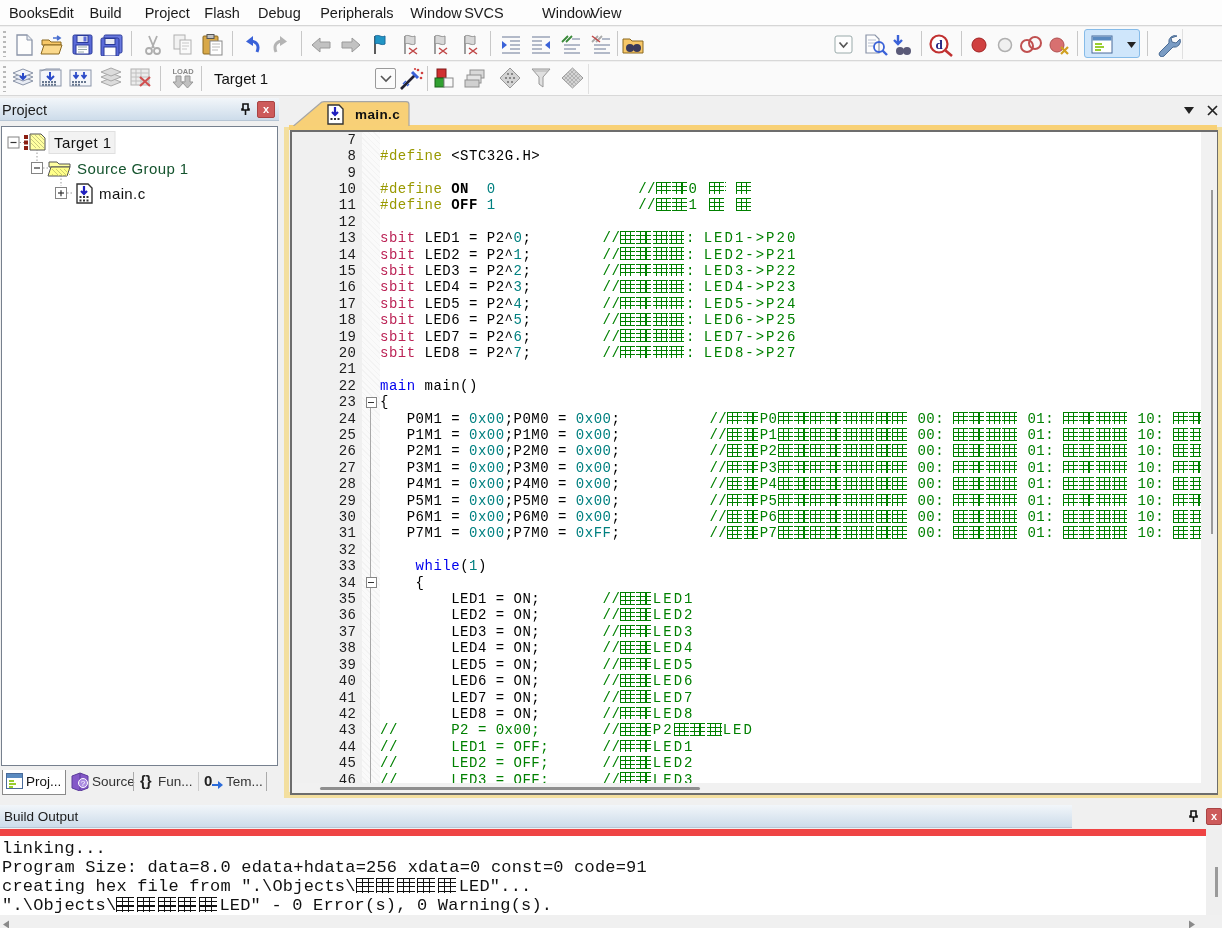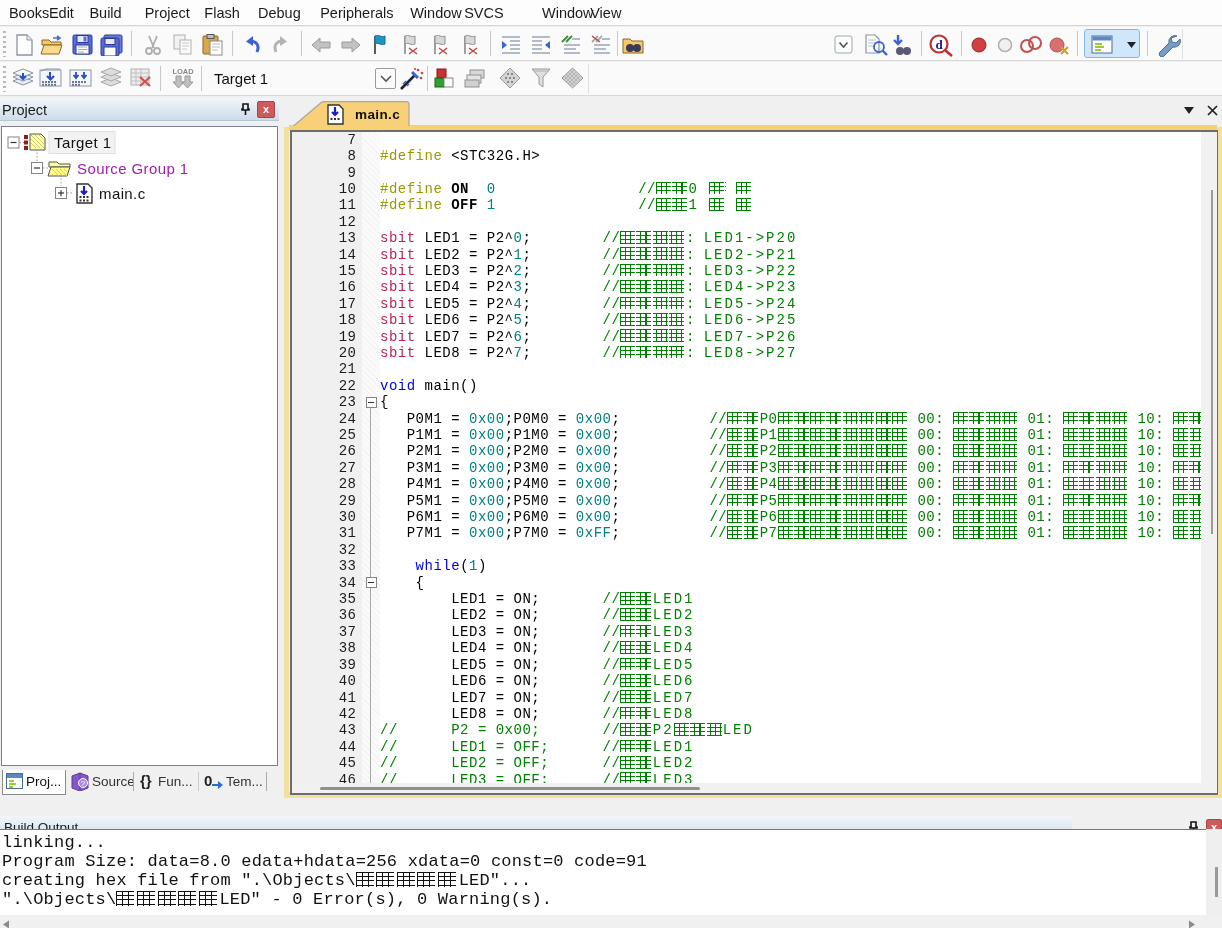--- a/index.html
+++ b/index.html
@@ -32,22 +32,22 @@
 #foldcol{position:absolute;left:70px;top:0;width:18px;height:651px;background:#fafafa;background-image:repeating-linear-gradient(45deg,#f3f3f3 0 1px,transparent 1px 4px)}
 #lnums{position:absolute;left:0;top:-0.3px;width:64.5px;height:652px;font-family:"Liberation Mono",monospace;font-size:14px;letter-spacing:0.5px;line-height:16.4px;text-align:right;color:#1c1c1c;white-space:pre}
 #code{position:absolute;left:88px;top:-0.3px;width:900px;font-family:"Liberation Mono",monospace;font-size:14px;letter-spacing:0.5px;line-height:16.4px;white-space:pre;color:#000}
 #vsb{position:absolute;left:909px;top:0;width:16px;height:661px;background:#f1f1f1}
 #hsb{position:absolute;left:0;top:651px;width:909px;height:10px;background:#f1f1f1}
 .k{color:#0000ee}.pp{color:#999900}.st{color:#000000}.n{color:#008080}.c{color:#008000}.r{color:#bb2255}
 .z{display:inline-block;width:16.5px;height:12.6px;vertical-align:-1.5px;margin-right:-0.5px;background-image:repeating-linear-gradient(90deg,rgba(255,255,255,0) 0 14.7px,#fff 14.7px 16.5px),repeating-linear-gradient(to right,currentColor 0 1px,transparent 1px 5.1px),repeating-linear-gradient(to bottom,currentColor 0 1px,transparent 1px 3.9px)}
 .ca{letter-spacing:2px}
 
 #build{position:absolute;left:0;top:805px;width:1222px;height:123px}
-#btitle{position:absolute;left:0;top:11px;width:1072px;height:23px;background:linear-gradient(#f2f6fa,#cddcea);border-bottom:1px solid #b7c6d5}
-#bcontent{position:absolute;left:0;top:24px;width:1206px;height:86px;background:#fff;border-top:1px solid #ef4444;overflow:hidden}
+#btitle{position:absolute;left:0;top:0;width:1072px;height:23px;background:linear-gradient(#f2f6fa,#cddcea);border-bottom:1px solid #b7c6d5}
+#bcontent{position:absolute;left:0;top:24px;width:1206px;height:86px;background:#fff;border-top:7px solid #ef4444;overflow:hidden}
 #btext{position:absolute;left:2px;top:3px;font-family:"Liberation Mono",monospace;font-size:17px;letter-spacing:0.2px;line-height:19.1px;color:#111;white-space:pre}
 .zb{display:inline-block;width:20.6px;height:15px;vertical-align:-1.5px;background-image:repeating-linear-gradient(90deg,rgba(255,255,255,0) 0 18.2px,#fff 18.2px 20.6px),repeating-linear-gradient(to right,currentColor 0 1.1px,transparent 1.1px 5.9px),repeating-linear-gradient(to bottom,currentColor 0 1.1px,transparent 1.1px 4.2px)}
 #bhsb{position:absolute;left:0;top:110px;width:1222px;height:18px;background:#f0f0f0}
 #bvsb{position:absolute;left:1206px;top:24px;width:16px;height:86px;background:#efefef}
 </style></head>
 <body>
 <div id="menubar">
 <span style="left:8.9px">Books</span>
     <span style="left:48.9px">Edit</span>
     <span style="left:89.4px">Build</span>
@@ -394,21 +394,21 @@
             <rect x="3.5" y="13" width="2" height="2"></rect>
             <rect x="7" y="13" width="2" height="2"></rect>
             <rect x="10.5" y="13" width="2" height="2"></rect>
             <rect x="3.5" y="16.5" width="2" height="2"></rect>
             <rect x="7" y="16.5" width="2" height="2"></rect>
             <rect x="10.5" y="16.5" width="2" height="2"></rect>
           </g>
  </g>
 </svg>
 <span class="abs" style="left:52px;top:7px;font-size:15px;letter-spacing:0.4px;color:#111">Target 1</span>
-<span class="abs" style="left:75px;top:33px;font-size:15px;letter-spacing:0.4px;color:#a21caf">Source Group 1</span>
+<span class="abs" style="left:75px;top:33px;font-size:15px;letter-spacing:0.4px;color:#14532d">Source Group 1</span>
 <span class="abs" style="left:97px;top:58px;font-size:15px;letter-spacing:0.4px;color:#111">main.c</span>
 </div>
   <div id="ptabs">
 <div class="abs" style="left:2px;top:2px;width:64px;height:25px;background:#fff;border:1px solid #8a8a8a;border-top:none"></div>
 <svg class="abs" style="left:6px;top:5px" width="17" height="17" viewBox="0 0 17 17">
         <rect x="0.5" y="0.5" width="16" height="15" fill="#fff" stroke="#4a6b9a"></rect>
         <rect x="1" y="1" width="15" height="4" fill="#5a8ac0"></rect>
         <g stroke="#9acd32" stroke-width="2">
           <path d="M3 8h5M3 11h7M3 14h4"></path>
         </g>
@@ -508,21 +508,21 @@
 
 <span class="r">sbit</span> LED1 = P2^<span class="n">0</span>;        <span class="c">//<i class="z" style="width:66.0px"></i>: <span class="ca">LED1-&gt;P20</span></span>
 <span class="r">sbit</span> LED2 = P2^<span class="n">1</span>;        <span class="c">//<i class="z" style="width:66.0px"></i>: <span class="ca">LED2-&gt;P21</span></span>
 <span class="r">sbit</span> LED3 = P2^<span class="n">2</span>;        <span class="c">//<i class="z" style="width:66.0px"></i>: <span class="ca">LED3-&gt;P22</span></span>
 <span class="r">sbit</span> LED4 = P2^<span class="n">3</span>;        <span class="c">//<i class="z" style="width:66.0px"></i>: <span class="ca">LED4-&gt;P23</span></span>
 <span class="r">sbit</span> LED5 = P2^<span class="n">4</span>;        <span class="c">//<i class="z" style="width:66.0px"></i>: <span class="ca">LED5-&gt;P24</span></span>
 <span class="r">sbit</span> LED6 = P2^<span class="n">5</span>;        <span class="c">//<i class="z" style="width:66.0px"></i>: <span class="ca">LED6-&gt;P25</span></span>
 <span class="r">sbit</span> LED7 = P2^<span class="n">6</span>;        <span class="c">//<i class="z" style="width:66.0px"></i>: <span class="ca">LED7-&gt;P26</span></span>
 <span class="r">sbit</span> LED8 = P2^<span class="n">7</span>;        <span class="c">//<i class="z" style="width:66.0px"></i>: <span class="ca">LED8-&gt;P27</span></span>
 
-<span class="k">void</span> main()
+<span class="k">main</span> main()
 {
    P0M1 = <span class="n">0x00</span>;P0M0 = <span class="n">0x00</span>;          <span class="c">//<i class="z" style="width:33.0px"></i>P0<i class="z" style="width:33.0px"></i><i class="z" style="width:99.0px"></i> 00: <i class="z" style="width:66.0px"></i> 01: <i class="z" style="width:66.0px"></i> 10: <i class="z" style="width:49.5px"></i></span>
    P1M1 = <span class="n">0x00</span>;P1M0 = <span class="n">0x00</span>;          <span class="c">//<i class="z" style="width:33.0px"></i>P1<i class="z" style="width:33.0px"></i><i class="z" style="width:99.0px"></i> 00: <i class="z" style="width:66.0px"></i> 01: <i class="z" style="width:66.0px"></i> 10: <i class="z" style="width:49.5px"></i></span>
    P2M1 = <span class="n">0x00</span>;P2M0 = <span class="n">0x00</span>;          <span class="c">//<i class="z" style="width:33.0px"></i>P2<i class="z" style="width:33.0px"></i><i class="z" style="width:99.0px"></i> 00: <i class="z" style="width:66.0px"></i> 01: <i class="z" style="width:66.0px"></i> 10: <i class="z" style="width:49.5px"></i></span>
    P3M1 = <span class="n">0x00</span>;P3M0 = <span class="n">0x00</span>;          <span class="c">//<i class="z" style="width:33.0px"></i>P3<i class="z" style="width:33.0px"></i><i class="z" style="width:99.0px"></i> 00: <i class="z" style="width:66.0px"></i> 01: <i class="z" style="width:66.0px"></i> 10: <i class="z" style="width:49.5px"></i></span>
    P4M1 = <span class="n">0x00</span>;P4M0 = <span class="n">0x00</span>;          <span class="c">//<i class="z" style="width:33.0px"></i>P4<i class="z" style="width:33.0px"></i><i class="z" style="width:99.0px"></i> 00: <i class="z" style="width:66.0px"></i> 01: <i class="z" style="width:66.0px"></i> 10: <i class="z" style="width:49.5px"></i></span>
    P5M1 = <span class="n">0x00</span>;P5M0 = <span class="n">0x00</span>;          <span class="c">//<i class="z" style="width:33.0px"></i>P5<i class="z" style="width:33.0px"></i><i class="z" style="width:99.0px"></i> 00: <i class="z" style="width:66.0px"></i> 01: <i class="z" style="width:66.0px"></i> 10: <i class="z" style="width:49.5px"></i></span>
    P6M1 = <span class="n">0x00</span>;P6M0 = <span class="n">0x00</span>;          <span class="c">//<i class="z" style="width:33.0px"></i>P6<i class="z" style="width:33.0px"></i><i class="z" style="width:99.0px"></i> 00: <i class="z" style="width:66.0px"></i> 01: <i class="z" style="width:66.0px"></i> 10: <i class="z" style="width:49.5px"></i></span>
    P7M1 = <span class="n">0x00</span>;P7M0 = <span class="n">0xFF</span>;          <span class="c">//<i class="z" style="width:33.0px"></i>P7<i class="z" style="width:33.0px"></i><i class="z" style="width:99.0px"></i> 00: <i class="z" style="width:66.0px"></i> 01: <i class="z" style="width:66.0px"></i> 10: <i class="z" style="width:49.5px"></i></span>
 

